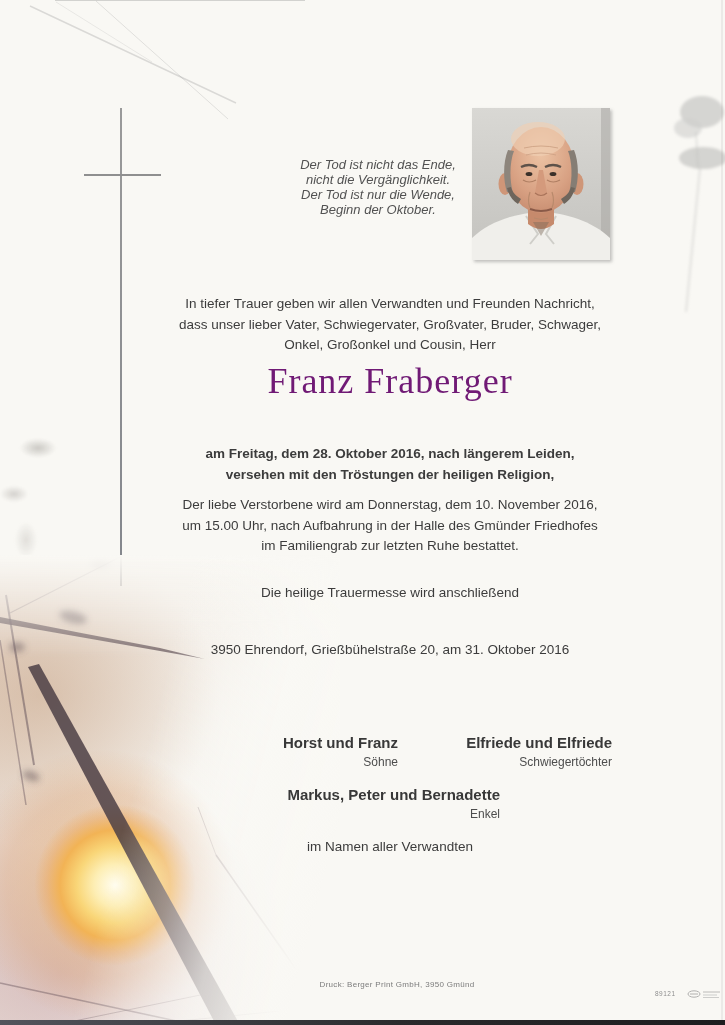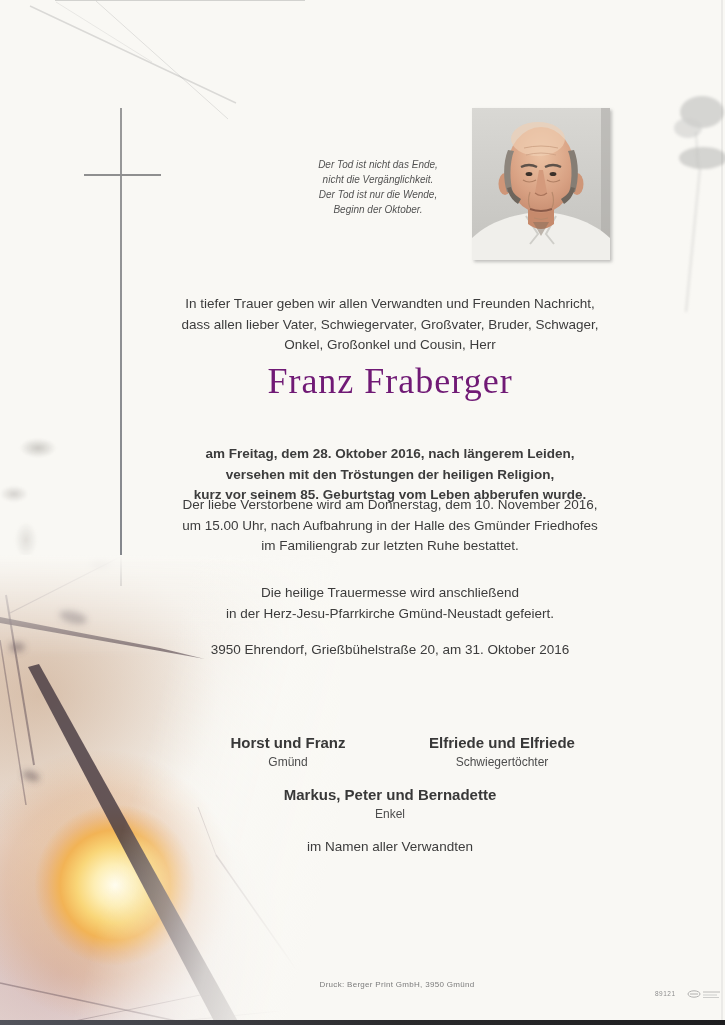--- a/index.html
+++ b/index.html
@@ -43,25 +43,25 @@
   .sunset .fade{position:absolute;inset:0;
     background:
       linear-gradient(105deg, rgba(249,248,244,0) 42%, rgba(249,248,244,.75) 68%, #f9f8f4 88%),
       linear-gradient(to bottom, #f9f8f4 0%, rgba(249,248,244,0) 22%);}
   
   .photo{position:absolute;left:472px;top:108px;width:138px;height:152px;
     box-shadow:2px 2px 3px rgba(90,90,90,.35);background:#cfcecb;}
   
   .tblock{position:absolute;left:55px;width:670px;text-align:center;}
   .quote{position:absolute;left:258px;top:157px;width:240px;text-align:center;
-    font-style:italic;font-size:10px;line-height:15px;color:#525252;}
+    font-style:italic;font-size:13px;line-height:15px;color:#525252;}
   .body-par{font-size:13.5px;line-height:20.5px;color:#3c3c3c;}
   .deceased-name{font-family:"Liberation Serif",serif;font-size:36px;line-height:46px;
     color:#701a75;letter-spacing:1px;font-weight:400;}
-  .mourner-col{position:absolute;width:220px;text-align:center;}
+  .mourner-col{position:absolute;width:220px;text-align:right;}
   .mourner-names{font-size:15px;font-weight:bold;color:#383838;line-height:18px;}
   .mourner-relation{font-size:12px;color:#4d4d4d;line-height:16px;margin-top:2px;}
   .print-line{position:absolute;left:62px;top:980px;width:670px;text-align:center;
     font-size:8px;color:#7c7c7c;letter-spacing:.3px;}
   .order-number{position:absolute;left:655px;top:990px;font-size:6.5px;color:#8e8e8e;letter-spacing:.5px;}
   .printer-logo{position:absolute;left:686px;top:989px;opacity:.65;}
 </style>
 </head>
 <body>
 
@@ -184,49 +184,47 @@
 
   <div class="quote">
     <div>Der Tod ist nicht das Ende,</div>
     <div>nicht die Vergänglichkeit.</div>
     <div>Der Tod ist nur die Wende,</div>
     <div>Beginn der Oktober.</div>
   </div>
 
   <div class="tblock body-par" style="top:294px;">
     <div>In tiefer Trauer geben wir allen Verwandten und Freunden Nachricht,</div>
-    <div>dass allen lieber Vater, Schwiegervater, Großvater, Bruder, Schwager,</div>
+    <div>dass unser lieber Vater, Schwiegervater, Großvater, Bruder, Schwager,</div>
     <div>Onkel, Großonkel und Cousin, Herr</div>
   </div>
 
   <div class="tblock deceased-name" style="top:358px;">Franz Fraberger</div>
 
   <div class="tblock body-par" style="top:444px;font-weight:bold;">
     <div>am Freitag, dem 28. Oktober 2016, nach längerem Leiden,</div>
     <div>versehen mit den Tröstungen der heiligen Religion,</div>
-    <div>kurz vor seinem 85. Geburtstag vom Leben abberufen wurde.</div>
   </div>
 
   <div class="tblock body-par" style="top:495px;">
     <div>Der liebe Verstorbene wird am Donnerstag, dem 10. November 2016,</div>
     <div>um 15.00 Uhr, nach Aufbahrung in der Halle des Gmünder Friedhofes</div>
     <div>im Familiengrab zur letzten Ruhe bestattet.</div>
   </div>
 
   <div class="tblock body-par" style="top:583px;">
     <div>Die heilige Trauermesse wird anschließend</div>
-    <div>in der Herz-Jesu-Pfarrkirche Gmünd-Neustadt gefeiert.</div>
   </div>
 
   <div class="tblock body-par" style="top:640px;">3950 Ehrendorf, Grießbühelstraße 20, am 31. Oktober 2016</div>
 
 
   <div class="mourner-col" style="left:178px;top:734px;">
     <div class="mourner-names">Horst und Franz</div>
-    <div class="mourner-relation">Gmünd</div>
+    <div class="mourner-relation">Söhne</div>
   </div>
   <div class="mourner-col" style="left:392px;top:734px;">
     <div class="mourner-names">Elfriede und Elfriede</div>
     <div class="mourner-relation">Schwiegertöchter</div>
   </div>
   <div class="mourner-col" style="left:280px;top:786px;">
     <div class="mourner-names">Markus, Peter und Bernadette</div>
     <div class="mourner-relation">Enkel</div>
   </div>
 

